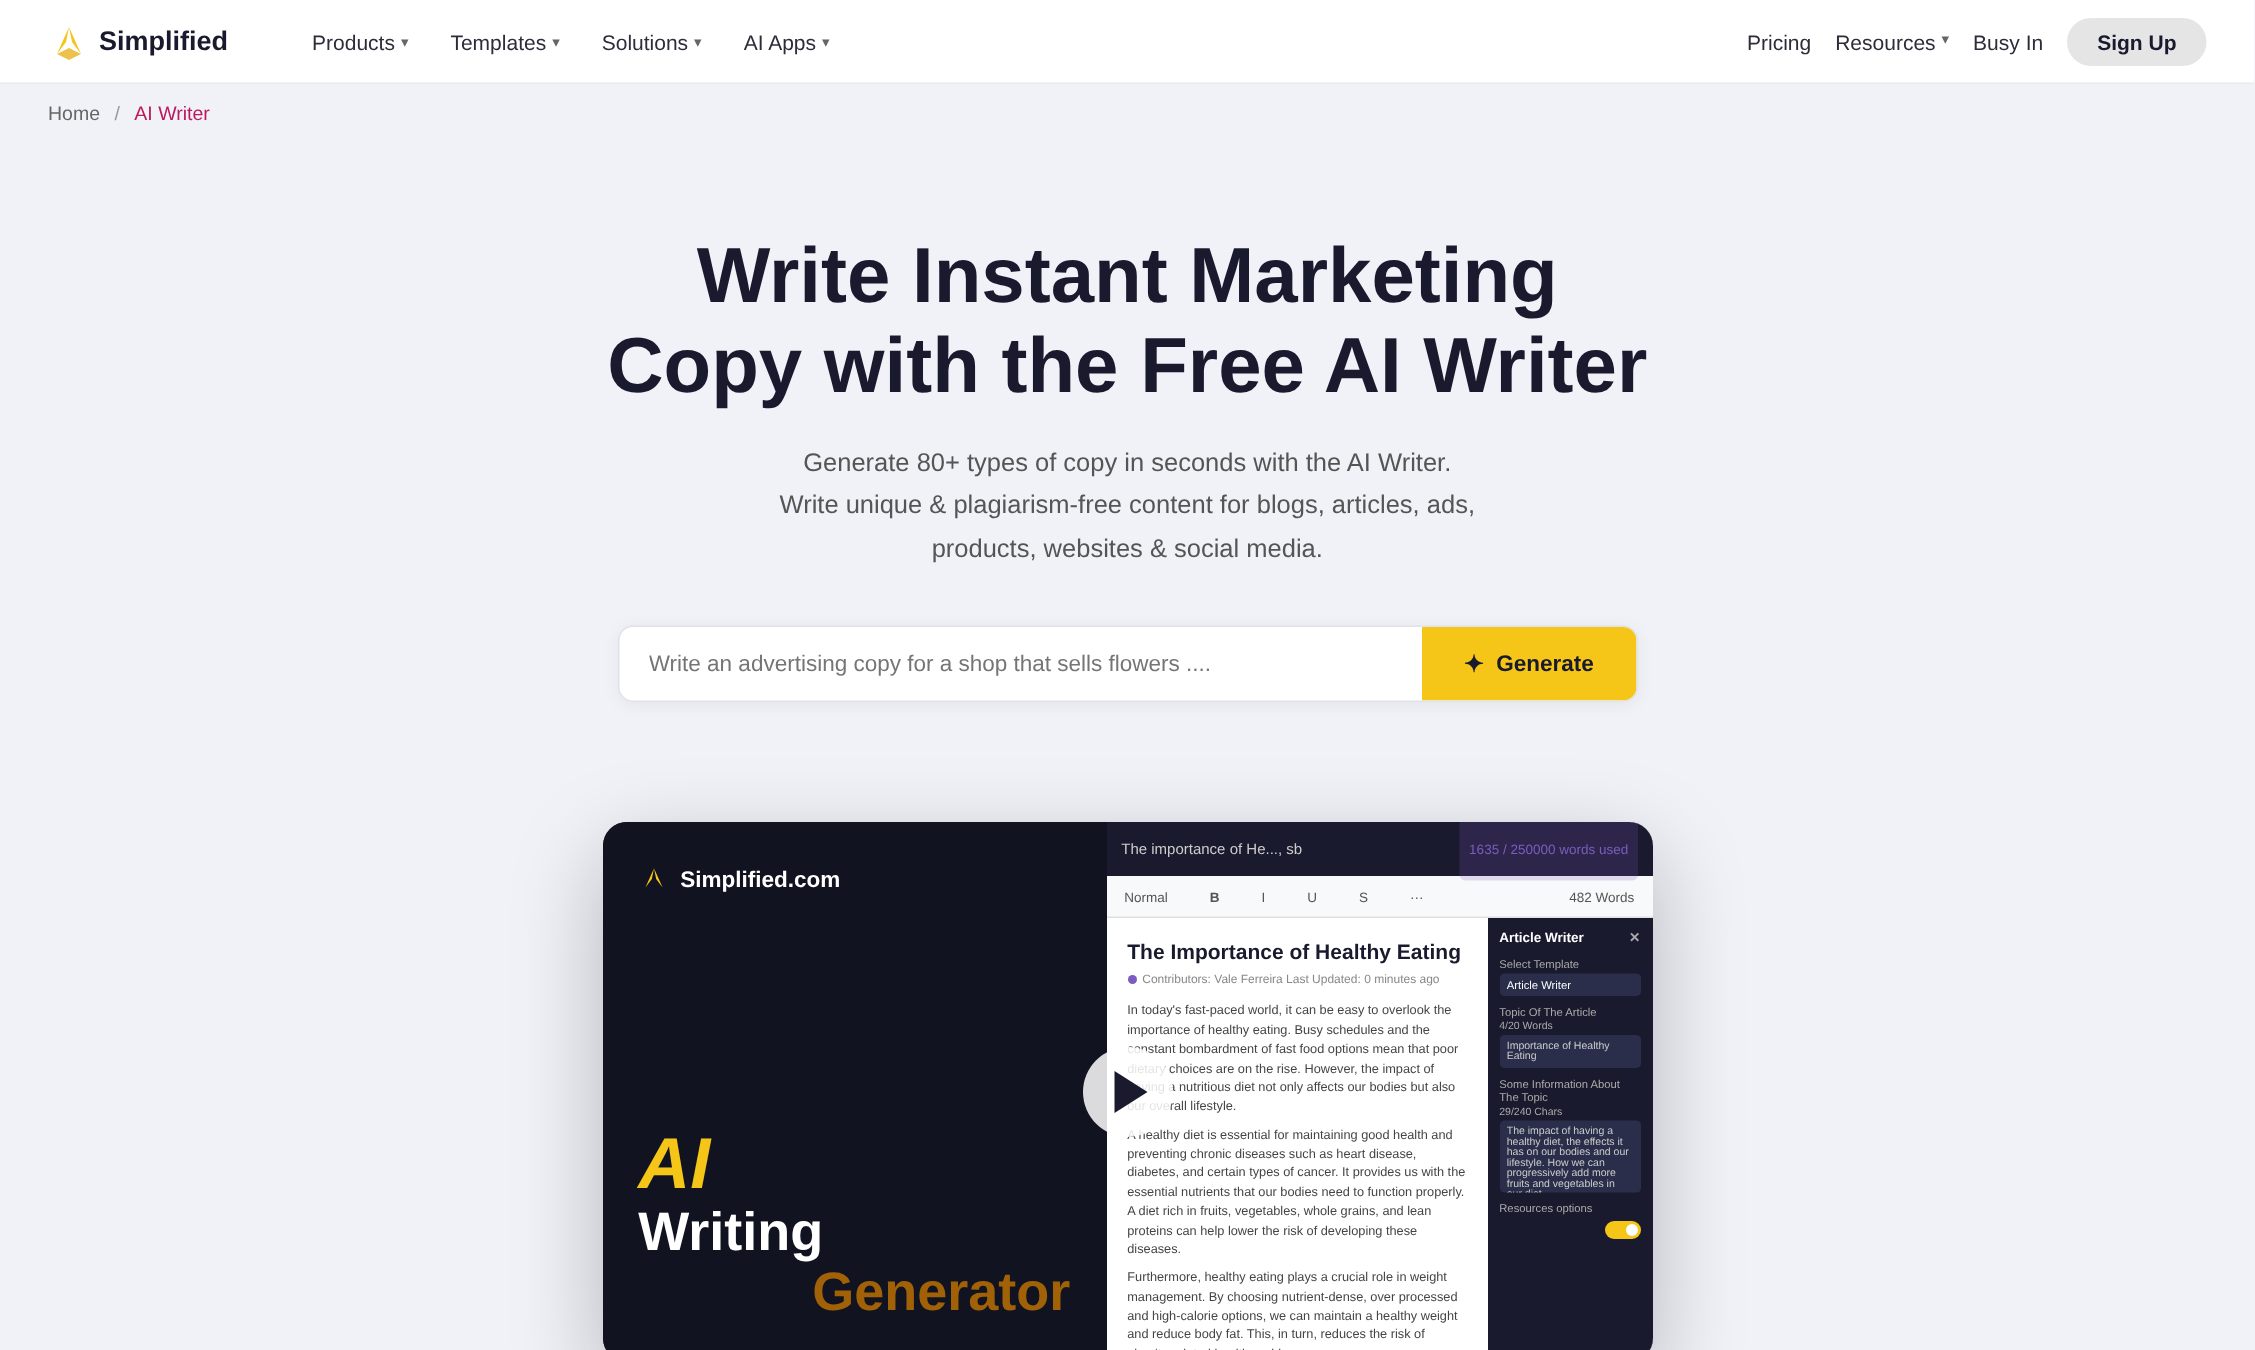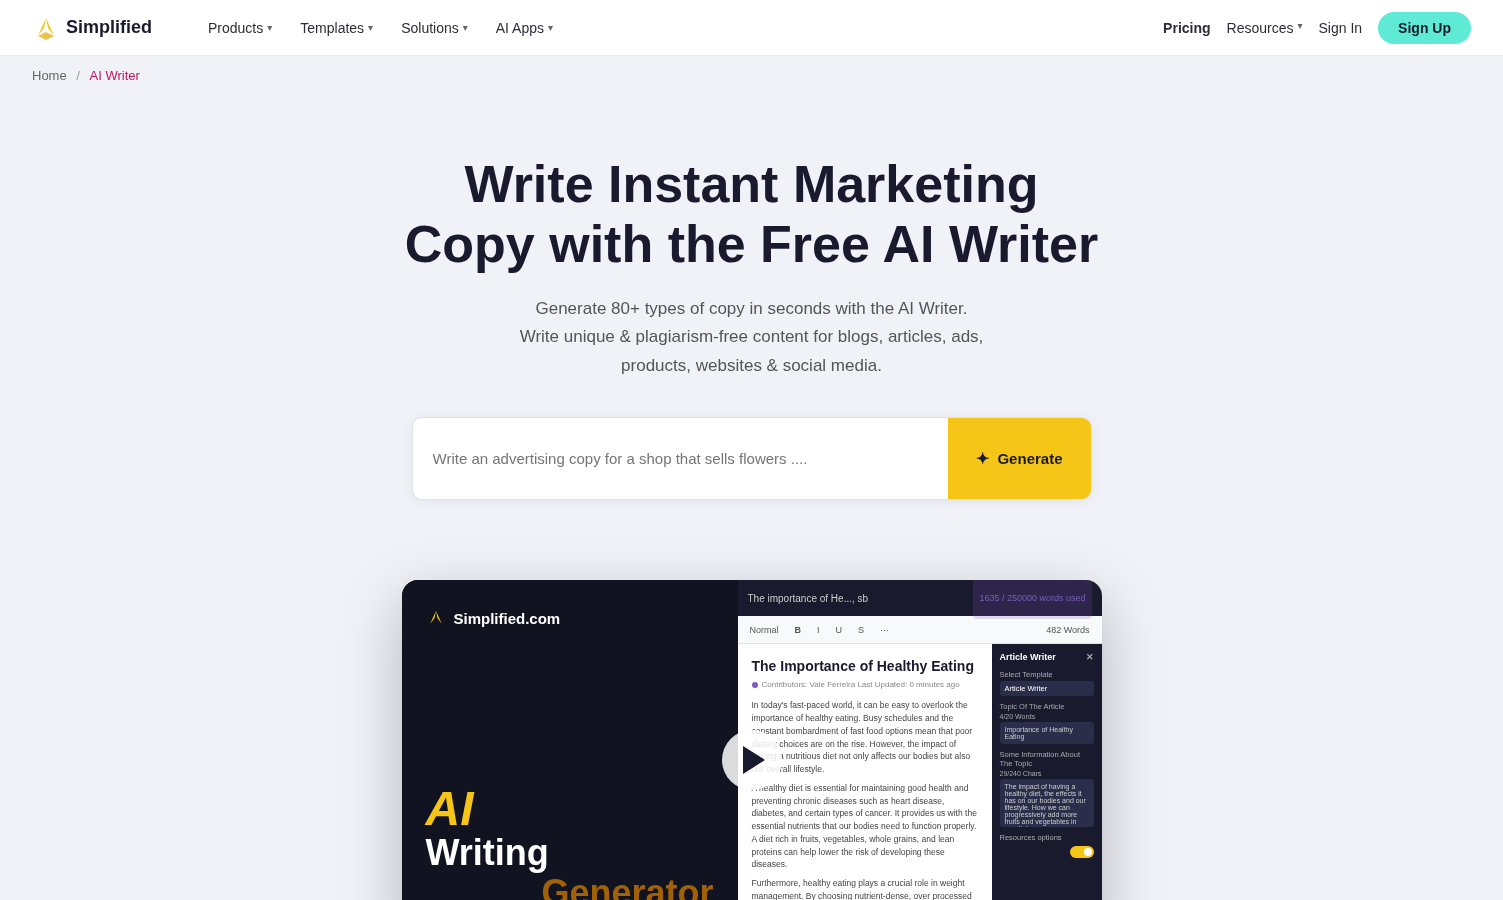--- a/index.html
+++ b/index.html
@@ -54,40 +54,40 @@
       font-size: 10px;
       color: #666;
     }
     .nav-right {
       display: flex;
       align-items: center;
       gap: 16px;
     }
     .nav-pricing {
       font-size: 14px;
-      font-weight: 700;
+      font-weight: 400;
       color: #2d2d3a;
       cursor: pointer;
     }
     .nav-resources {
       display: flex;
       gap: 4px;
       font-size: 14px;
       font-weight: 500;
       color: #2d2d3a;
       cursor: pointer;
     }
     .nav-signin {
       font-size: 14px;
       font-weight: 500;
       color: #2d2d3a;
       cursor: pointer;
     }
     .nav-signup {
-      background: #5eead4;
+      background: #e5e5e5;
       color: #1a1a2e;
       font-size: 14px;
       font-weight: 600;
       padding: 8px 20px;
       border-radius: 24px;
       cursor: pointer;
       border: none;
     }
 
     
@@ -131,21 +131,21 @@
       background: #fff;
       border-radius: 10px;
       border: 1.5px solid #e0e2ea;
       overflow: hidden;
       box-shadow: 0 2px 12px rgba(0,0,0,0.06);
     }
     .search-input {
       flex: 1;
       border: none;
       outline: none;
-      padding: 32px 20px;
+      padding: 16px 20px;
       font-size: 15px;
       color: #888;
       background: transparent;
     }
     .generate-btn {
       background: #f5c518;
       border: none;
       padding: 14px 28px;
       font-size: 15px;
       font-weight: 600;
@@ -279,21 +279,21 @@
       padding: 16px 6px;
       border-radius: 4px;
     }
     .editor-toolbar {
       background: #f8f9fa;
       height: 28px;
       border-bottom: 1px solid #e0e0e0;
       display: flex;
       align-items: center;
       padding: 0 8px;
-      gap: 8px;
+      gap: 20px;
     }
     .toolbar-item {
       font-size: 9px;
       color: #555;
       padding: 2px 4px;
       cursor: pointer;
     }
     .toolbar-item.active { font-weight: 700; }
     .editor-body {
       display: flex;
@@ -428,21 +428,21 @@
       <span>AI Apps</span>
       <span class="nav-chevron">▾</span>
     </div>
   </div>
   <div class="nav-right">
     <span class="nav-pricing">Pricing</span>
     <div class="nav-resources">
       <span>Resources</span>
       <span class="nav-chevron">▾</span>
     </div>
-    <span class="nav-signin">Sign In</span>
+    <span class="nav-signin">Busy In</span>
     <button class="nav-signup">Sign Up</button>
   </div>
 </nav>
 
 <div class="breadcrumb">
   <a href="#">Home</a>
   <span class="breadcrumb-sep">/</span>
   <span class="breadcrumb-current">AI Writer</span>
 </div>
 

